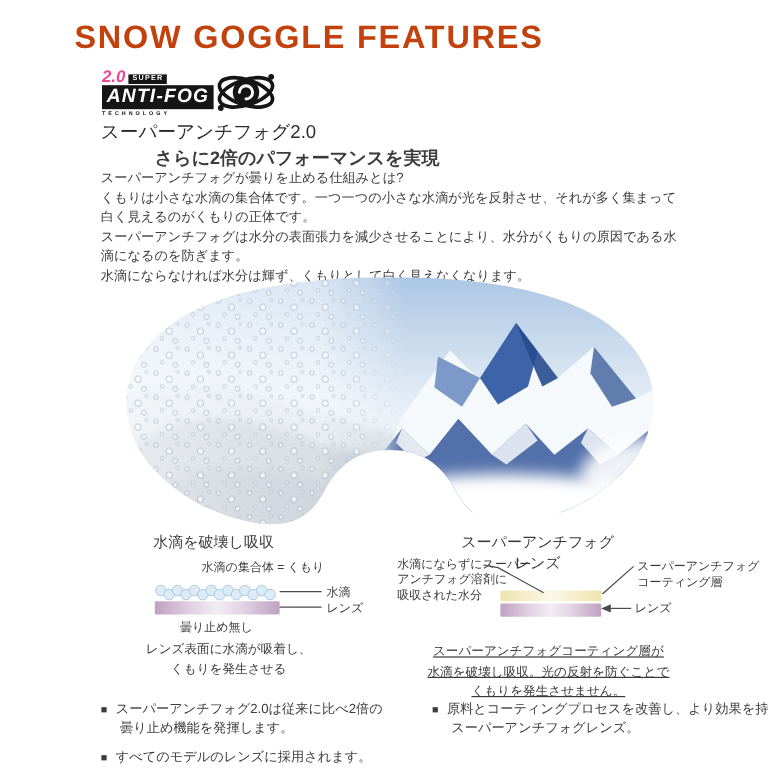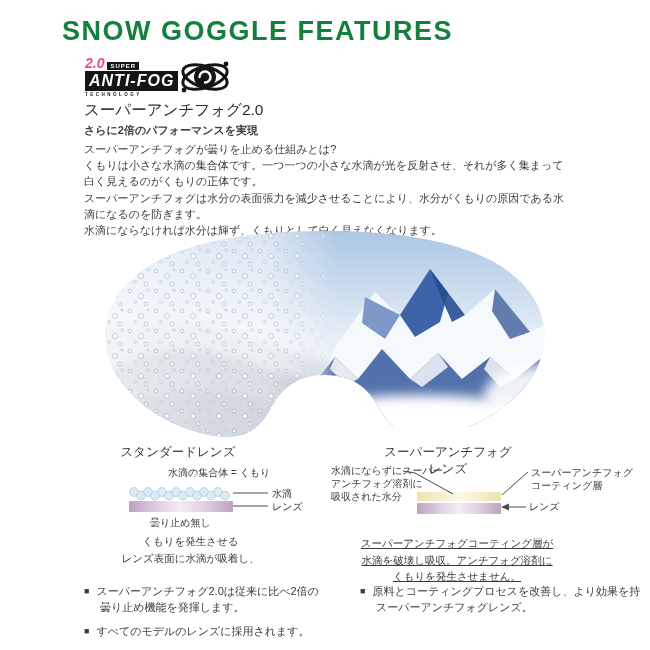--- a/index.html
+++ b/index.html
@@ -2,34 +2,34 @@
 <html><head>
 <meta charset="utf-8">
 <style>
   html,body{margin:0;padding:0;background:#fff;}
   .canvas{
     position:relative;width:650px;height:650px;background:#ffffff;overflow:hidden;
     font-family:"Liberation Sans","DejaVu Sans",sans-serif;color:#3c3c3c;
   }
   .abs{position:absolute;}
   .page-title{
-    font-size:27px;font-weight:bold;letter-spacing:1.5px;color:#15803d;
+    font-size:27px;font-weight:bold;letter-spacing:1.5px;color:#c2410c;
     font-family:"Liberation Sans","DejaVu Sans",sans-serif;
   }
   
   .logo{display:flex;align-items:center;gap:2px;}
   .logo-text{display:flex;flex-direction:column;align-items:flex-start;line-height:1;}
   .logo-ver-row{display:flex;align-items:flex-end;gap:3px;}
   .logo-ver{font-size:14px;font-weight:bold;font-style:italic;color:#ec4899;}
   .logo-super{font-size:6px;font-weight:bold;color:#fff;background:#151515;padding:1px 3px;letter-spacing:1px;}
   .logo-name{font-size:16px;font-weight:bold;color:#fff;background:#151515;padding:2px 4px;letter-spacing:1px;margin-top:1px;font-style:italic;}
   .logo-tech{font-size:4.5px;letter-spacing:2.5px;color:#151515;margin-top:2px;font-weight:bold;}
   
   .intro-heading{font-size:15.5px;font-weight:normal;color:#2e2a2c;}
-  .intro-sub{font-size:11px;font-weight:bold;color:#3c3c3c;}
+  .intro-sub{font-size:15px;font-weight:bold;color:#3c3c3c;margin-left:45px;}
   .intro-par{font-size:11px;line-height:16.2px;color:#3c3c3c;width:486px;}
   
   .sec-title{font-size:12.5px;color:#3a3a3a;text-align:center;}
   .dlabel{font-size:10px;color:#3a3a3a;white-space:nowrap;}
   .caption{font-size:10.5px;color:#3a3a3a;text-align:center;line-height:16.5px;}
   .bar{border-radius:1px;}
   .bar-lens{background:linear-gradient(90deg,#bfa1c2 0%,#e3d3e4 30%,#f3ecf2 50%,#e3d3e4 70%,#bfa1c2 100%);}
   .bar-coat{background:linear-gradient(90deg,#eee4ae 0%,#f7f2d6 35%,#fbf8e9 50%,#f7f2d6 65%,#eee4ae 100%);}
   
   .bullet-row{display:flex;align-items:flex-start;font-size:11px;line-height:15px;color:#3c3c3c;}
@@ -128,21 +128,21 @@
       <path d="M0,105 C45,85 100,95 150,112 L200,128 L230,135 L230,215 L0,215 Z" fill="#b9c3d0" opacity="0.5" filter="url(#fogBlur)"></path>
       <path d="M0,150 C50,110 110,120 160,140 C190,152 215,150 230,158 L230,215 L0,215 Z" fill="#8e9db1" opacity="0.6" filter="url(#fogBlur)"></path>
       <path d="M40,175 C80,155 130,163 180,178 L230,188 L230,215 L40,215 Z" fill="#7d8da3" opacity="0.45" filter="url(#fogBlur)"></path>
       <rect x="0" y="0" width="238" height="215" fill="url(#fogWhite)"></rect>
       <g mask="url(#fogMask)">
         <rect x="0" y="0" width="238" height="215" fill="url(#drops)"></rect>
       </g>
     </g>
   </svg>
 
-  <div class="abs sec-title" style="left:118px;top:444px;width:120px;">スタンダードレンズ</div>
+  <div class="abs sec-title" style="left:118px;top:444px;width:120px;">水滴を破壊し吸収</div>
   <div class="abs sec-title" style="left:378px;top:444px;width:140px;">スーパーアンチフォグレンズ</div>
 
   <div class="abs dlabel" style="left:143px;top:466px;margin-left:25px;">水滴の集合体 = くもり</div>
   <svg class="abs" style="left:129px;top:487px;" width="102" height="14" viewBox="0 0 102 14">
     <g fill="#dcebf5" stroke="#a8c9de" stroke-width="0.8">
       <circle cx="5" cy="5" r="4.4"></circle>
         <circle cx="12" cy="8.5" r="4.4"></circle>
         <circle cx="19" cy="5" r="4.4"></circle>
       <circle cx="26" cy="8.5" r="4.4"></circle>
         <circle cx="33" cy="5" r="4.4"></circle>
@@ -155,39 +155,39 @@
         <circle cx="82" cy="8.5" r="4.4"></circle>
       <circle cx="89" cy="5" r="4.4"></circle>
         <circle cx="96" cy="8.5" r="4.4"></circle>
     </g>
   </svg>
   <div class="abs bar bar-lens" style="left:129px;top:501px;width:104px;height:11px;"></div>
   <div class="abs dlabel" style="left:272px;top:487px;">水滴</div>
   <div class="abs dlabel" style="left:272px;top:500px;">レンズ</div>
   <div class="abs dlabel" style="left:150px;top:516px;">曇り止め無し</div>
   <div class="abs caption" style="left:108px;top:533px;width:165px;">
+    <div>レンズ表面に水滴が吸着し、</div>
     <div>くもりを発生させる</div>
-    <div>レンズ表面に水滴が吸着し、</div>
   </div>
 
   <div class="abs dlabel" style="left:331px;top:464px;line-height:13px;">
     <div>水滴にならずにスーパー</div>
     <div>アンチフォグ溶剤に</div>
     <div>吸収された水分</div>
   </div>
   <div class="abs bar bar-coat" style="left:417px;top:492px;width:84px;height:9px;"></div>
   <div class="abs bar bar-lens" style="left:417px;top:503px;width:84px;height:11px;"></div>
   <div class="abs dlabel" style="left:531px;top:466px;line-height:13px;">
     <div>スーパーアンチフォグ</div>
     <div>コーティング層</div>
   </div>
   <div class="abs dlabel" style="left:529px;top:500px;">レンズ</div>
   <div class="abs caption" style="left:348px;top:535px;width:218px;text-decoration:underline;">
     <div>スーパーアンチフォグコーティング層が</div>
-    <div>水滴を破壊し吸収。アンチフォグ溶剤に</div>
+    <div>水滴を破壊し吸収。光の反射を防ぐことで</div>
     <div>くもりを発生させません。</div>
   </div>
 
   <svg class="abs" style="left:100px;top:460px;pointer-events:none;" width="480" height="70" viewBox="0 0 480 70">
     <g stroke="#4a4a4a" stroke-width="1" fill="none">
       <line x1="133" y1="33" x2="168" y2="33"></line>
       <line x1="133" y1="46" x2="168" y2="46"></line>
       <polyline points="303,11 315,13 353,34"></polyline>
       <line x1="402" y1="35" x2="428" y2="12"></line>
       <line x1="405" y1="47" x2="426" y2="47"></line>

